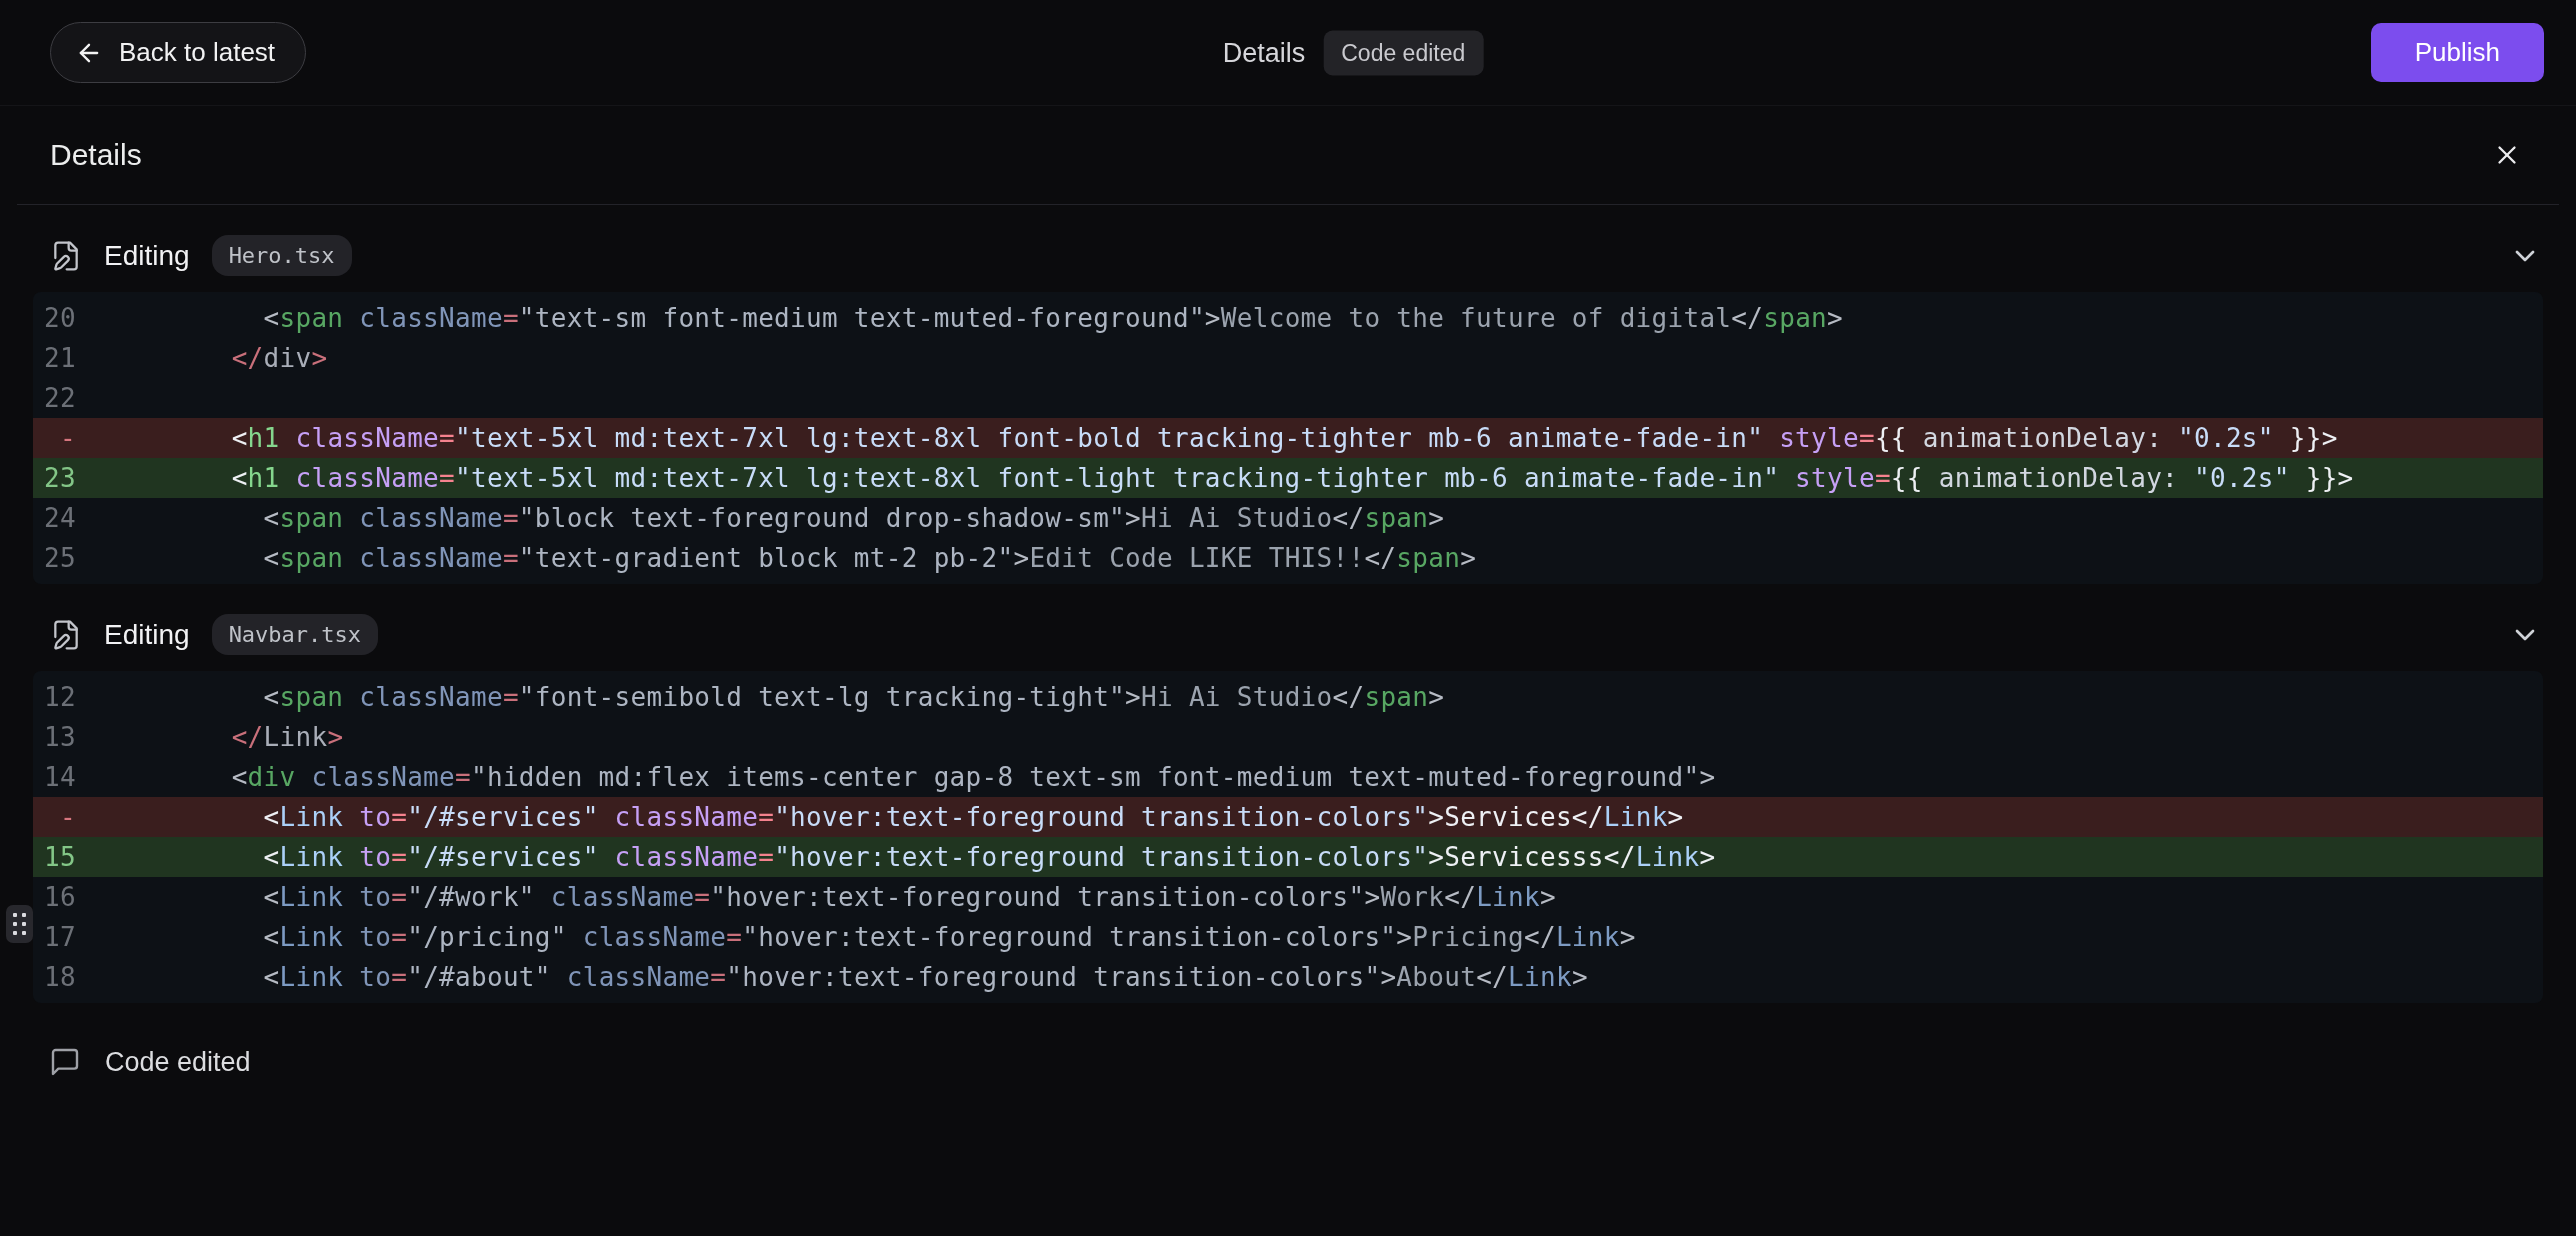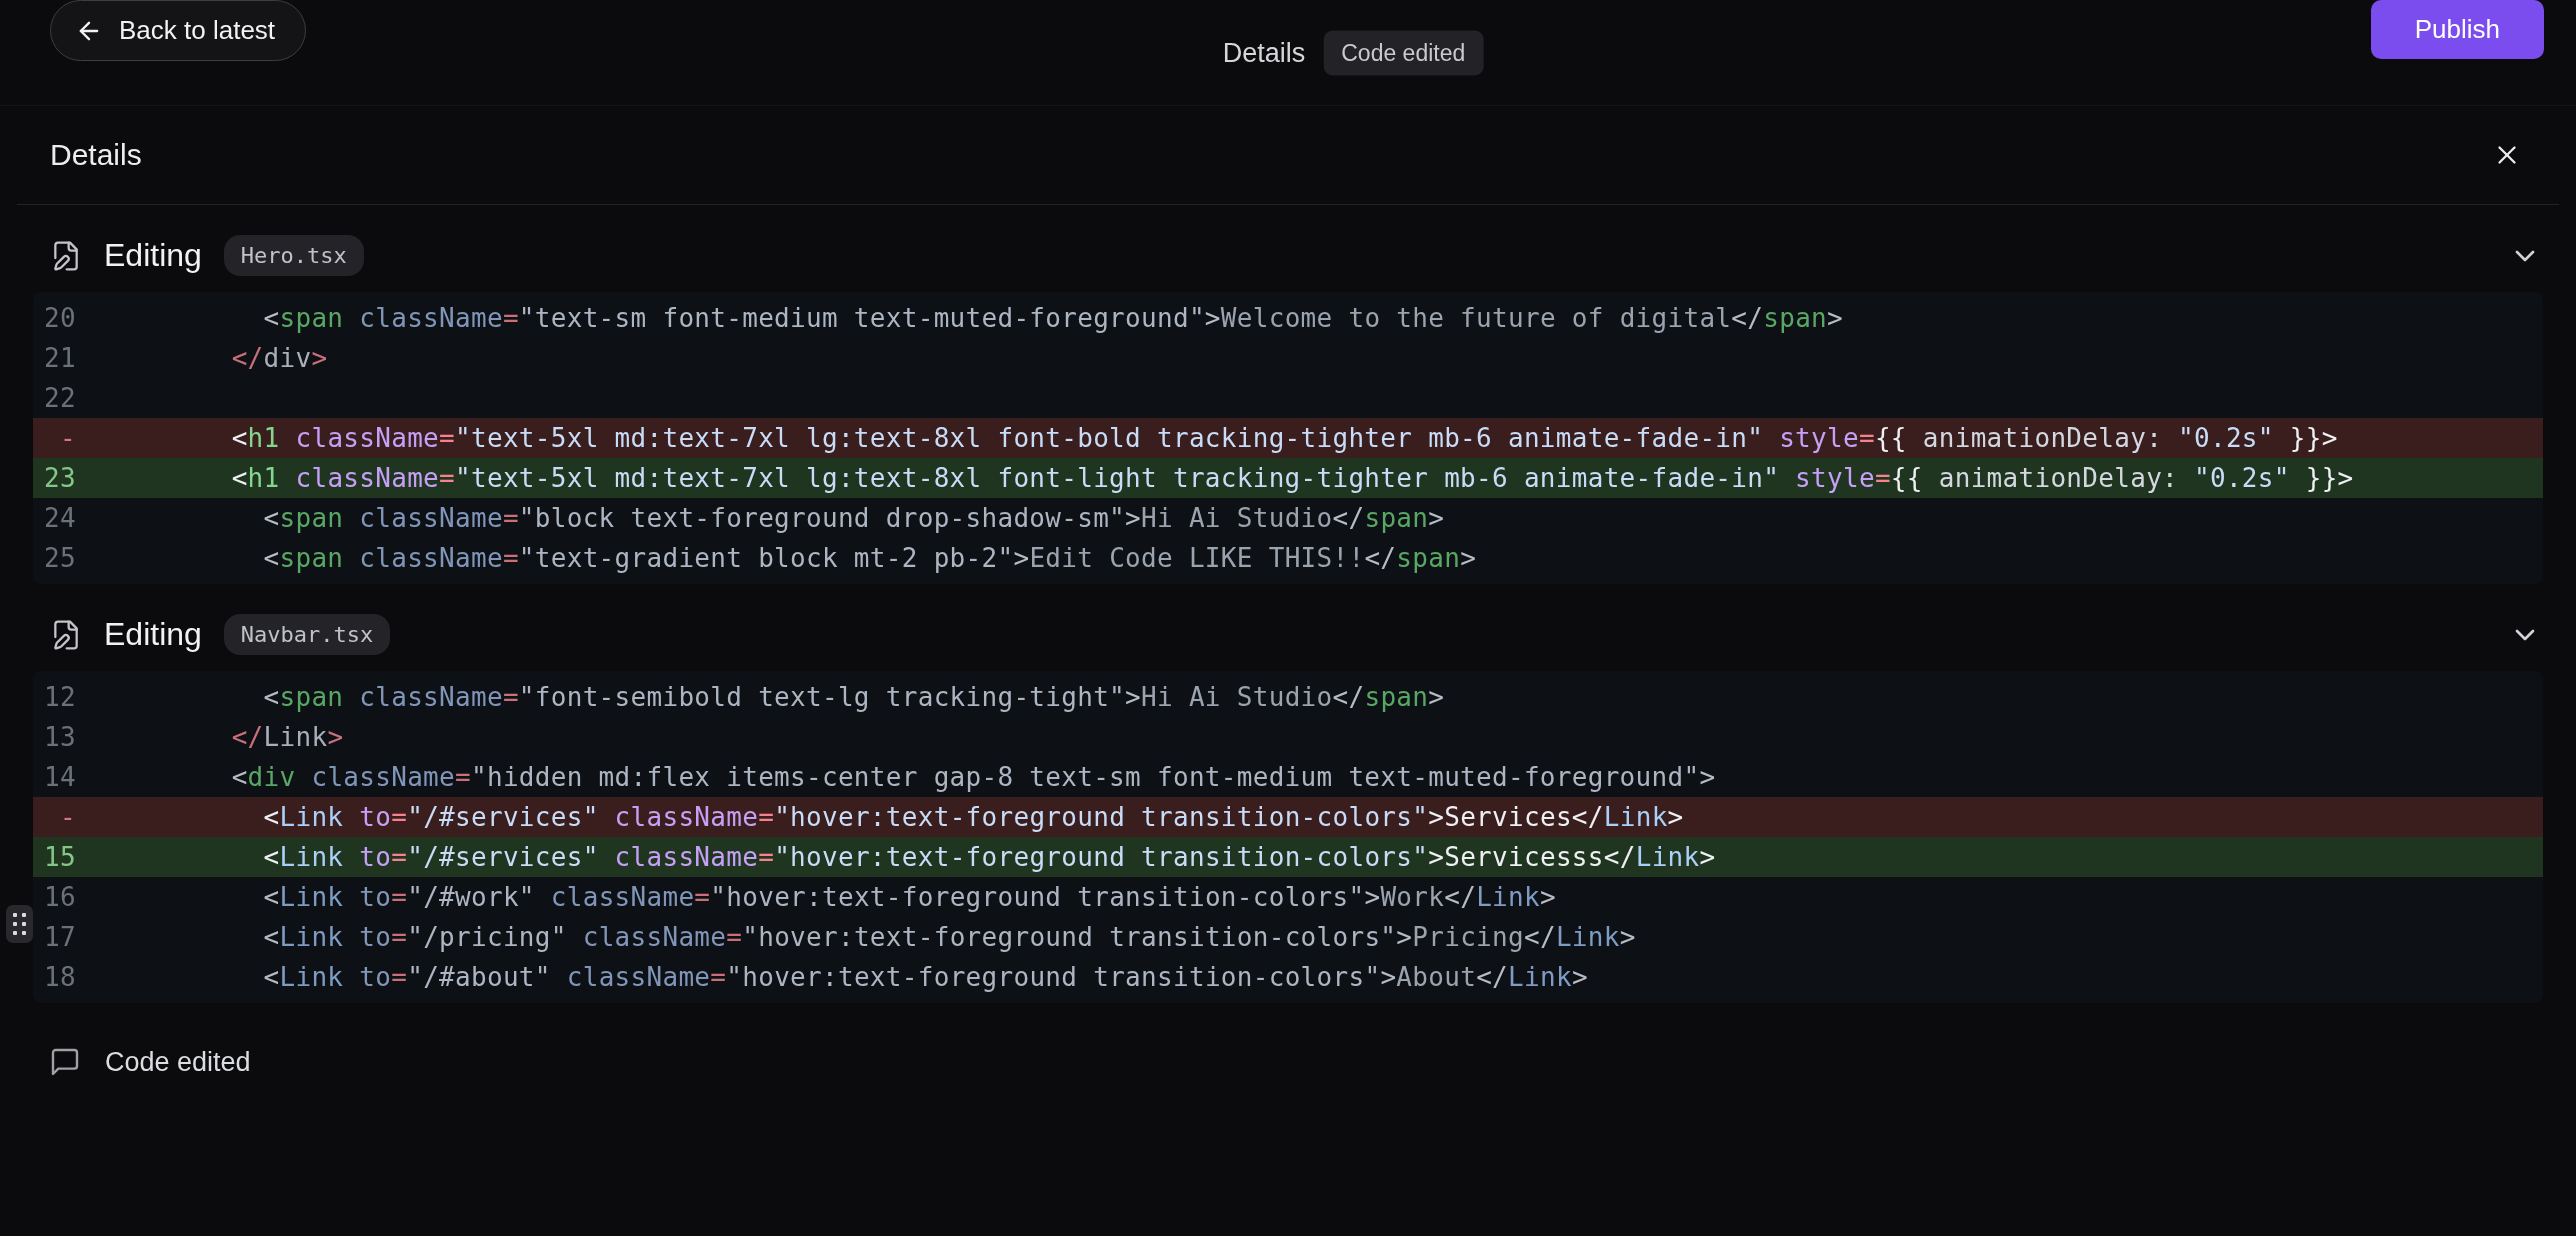--- a/index.html
+++ b/index.html
@@ -4,21 +4,21 @@
 <style>
   * { margin:0; padding:0; box-sizing:border-box; }
   html,body { width:2576px; height:1237px; }
   body {
     background:#0b0b0d; color:#e8e8ea;
     font-family:"Liberation Sans", sans-serif;
     overflow:hidden; position:relative;
   }
   
   .topbar {
-    height:106px; display:flex; 
+    height:106px; display:flex; align-items:center;
     padding:0 32px; position:relative;
     border-bottom:1px solid #151518;
   }
   .back-btn {
     display:flex; align-items:center; gap:16px;
     margin-left:18px; height:61px; padding:0 30px 0 24px;
     background:#141417; border:1.5px solid #3d3d42; border-radius:987px;
     color:#f2f2f3; font-size:26px; font-weight:500; cursor:pointer;
     font-family:"Liberation Sans", sans-serif;
   }
@@ -45,21 +45,21 @@
     border-bottom:1.5px solid #232329;
   }
   .panel-title { font-size:30px; font-weight:500; color:#eceded; }
   .close-btn { background:none; border:none; cursor:pointer; display:flex; padding:4px; }
   
   .body { padding:0 33px; }
   .section-head {
     display:flex; align-items:center; gap:22px;
     height:57px; margin-top:22px; padding-left:17px; cursor:pointer;
   }
-  .section-head .act { font-size:32px; font-weight:500; color:#f2f2f4; }
+  .section-head .act { font-size:28px; font-weight:500; color:#f2f2f4; }
   .file-badge {
     font-family:"DejaVu Sans Mono", monospace; font-size:22px;
     background:#232328; color:#bfc2c8; padding:8px 17px; border-radius:16px;
   }
   .sec-chevron { margin-left:auto; margin-right:2px; display:flex; }
   .code-block {
     margin-top:8px; background:#0d1116; border-radius:8px; padding:6px 0;
   }
   .crow {
     height:40px; display:flex; align-items:center;

